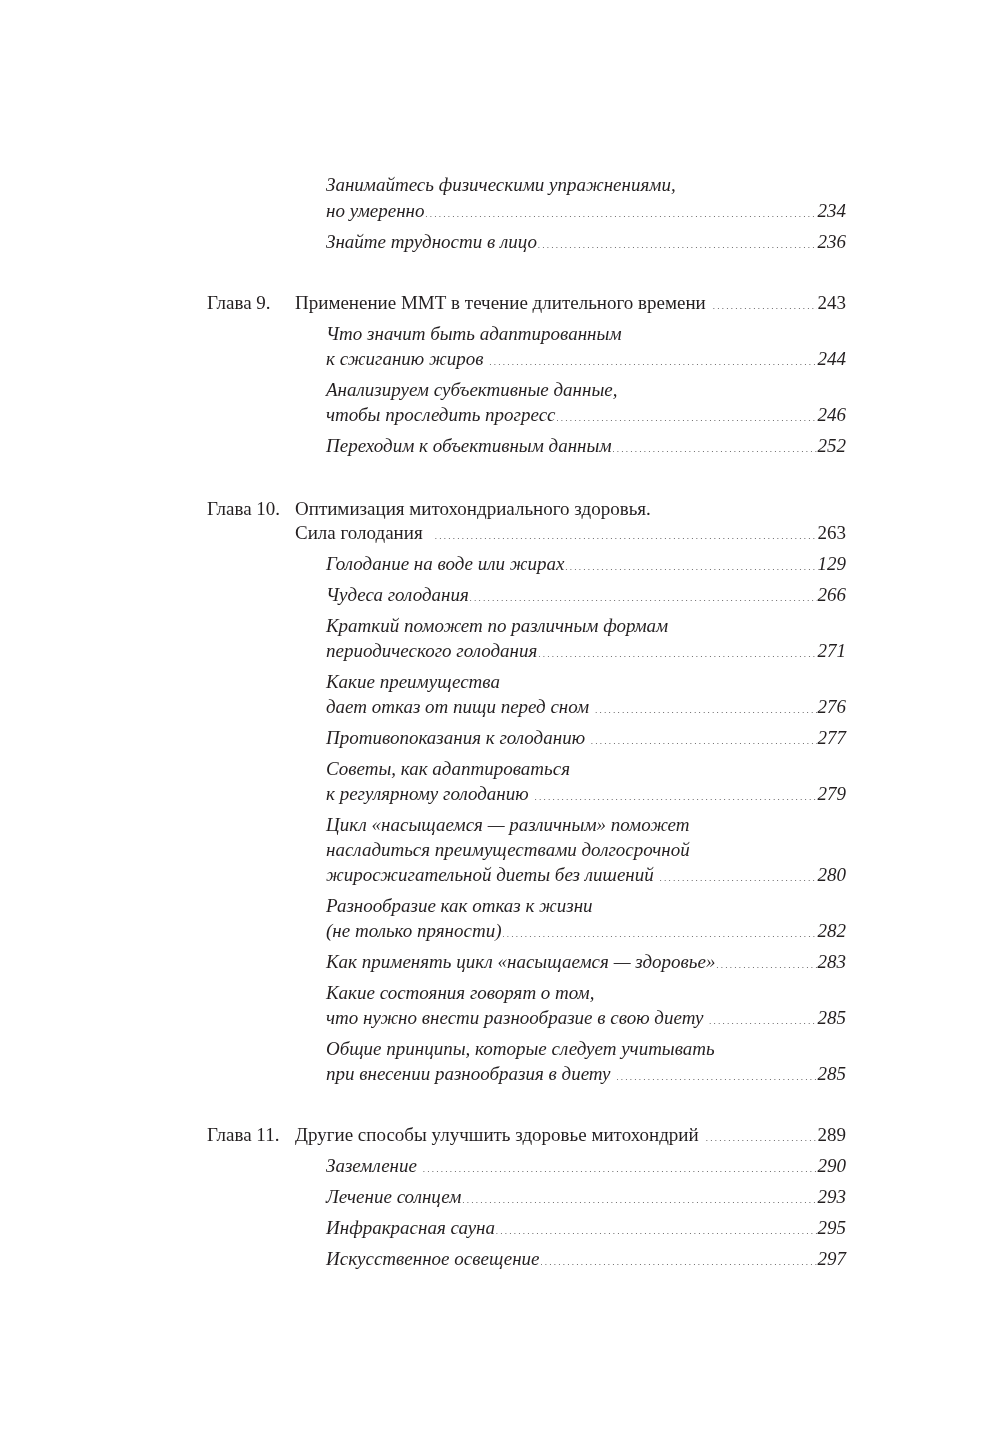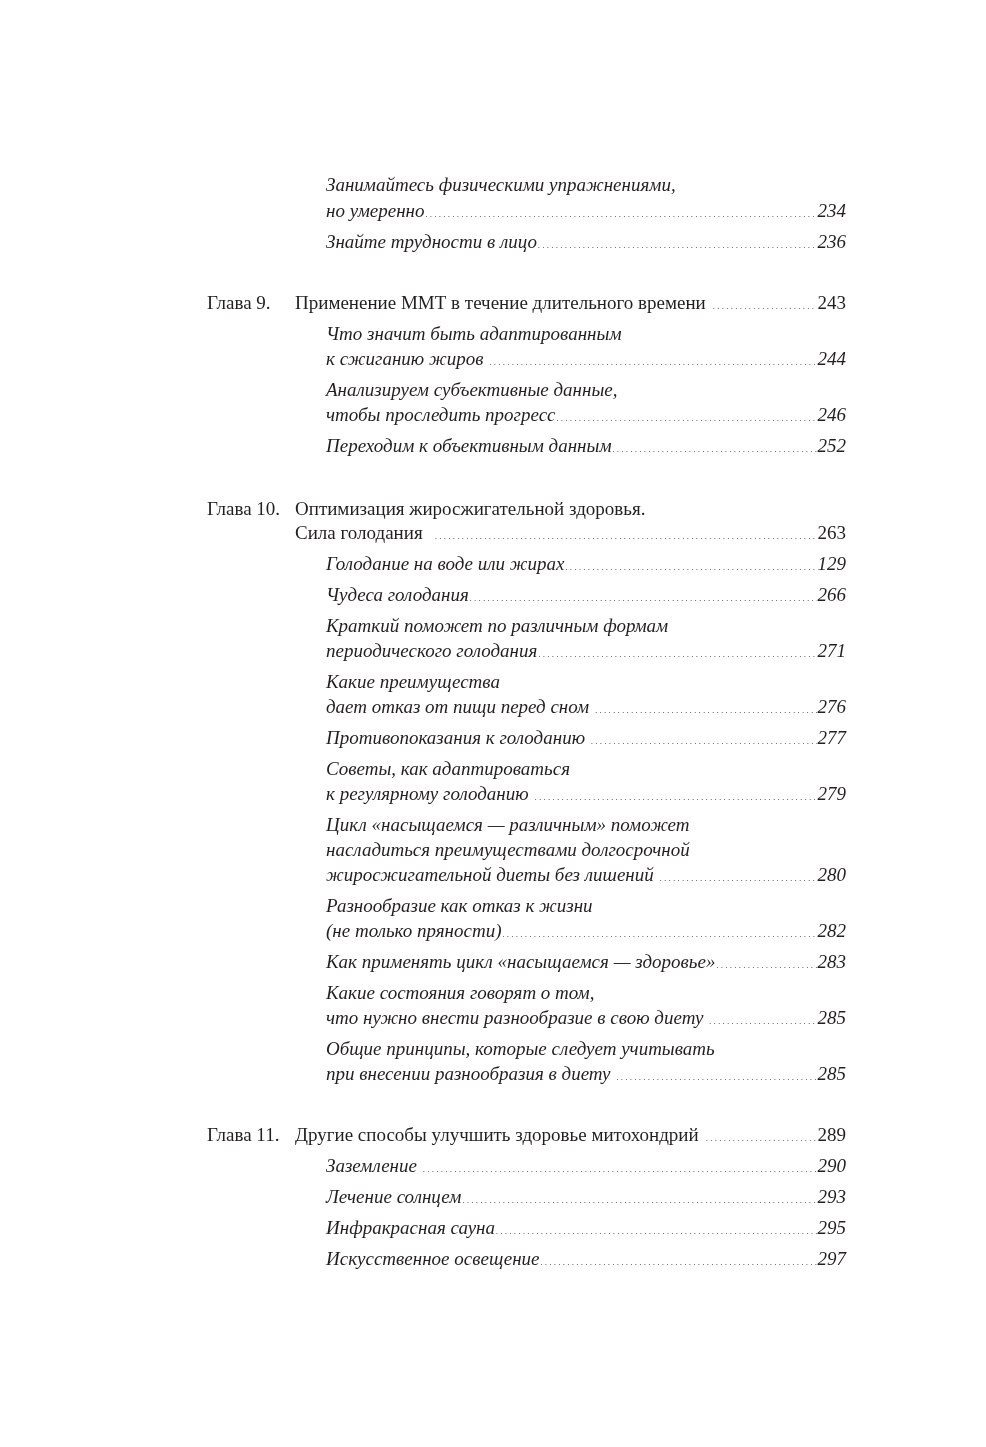--- a/index.html
+++ b/index.html
@@ -62,21 +62,21 @@
   </div>
 
   <div class="line sub leader" style="top:433px">
     <span class="txt">Переходим к объективным данным</span>
     <span class="dots"></span>
     <span class="pg">252</span>
   </div>
 
   <div class="chap-label" style="top:496px">Глава 10.</div>
   <div class="line chap" style="top:496px">
-    <span>Оптимизация жиросжигательной здоровья.</span>
+    <span>Оптимизация митохондриального здоровья.</span>
   </div>
   <div class="line chap leader" style="top:520px">
     <span class="txt">Сила голодания</span>
     <span class="dots" style="margin-left:12px"></span>
     <span class="pg">263</span>
   </div>
 
   <div class="line sub leader" style="top:551px">
     <span class="txt">Голодание на воде или жирах</span>
     <span class="dots"></span>

